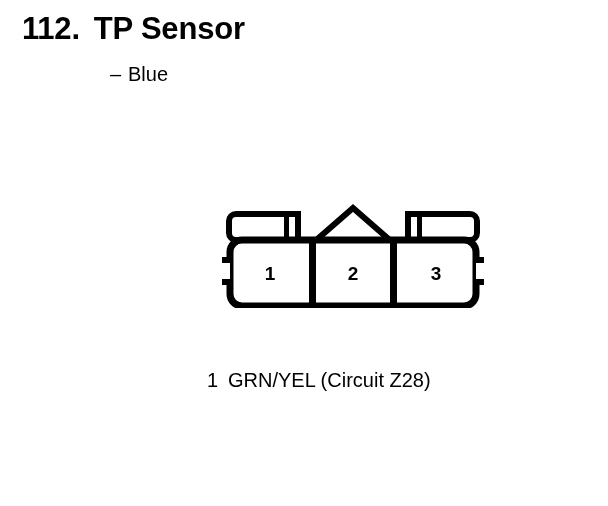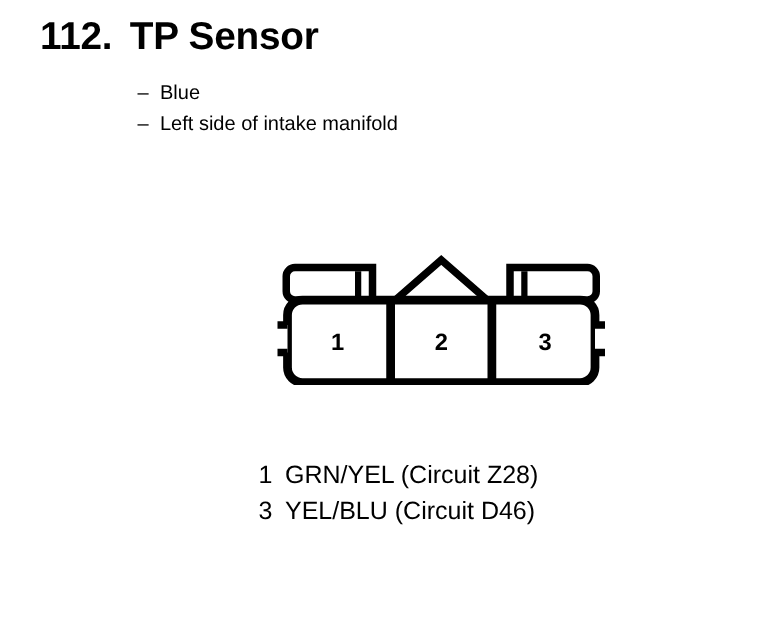--- a/index.html
+++ b/index.html
@@ -19,30 +19,29 @@
   
   #heading {
     position: absolute;
     left: 22px;
     top: 10px;
     font-size: 31px;
     font-weight: bold;
     line-height: 38px;
     white-space: nowrap;
     letter-spacing: -0.2px;
-    margin-left: 10px;
   }
   #heading .num { margin-right: 14px; }
 
   
   #bullets {
     position: absolute;
     left: 110px;
     top: 62px;
-    font-size: 16px;
+    font-size: 20px;
     line-height: 25px;
   }
   .bullet-row {
     white-space: nowrap;
     display: block;
   }
   .bullet-dash {
     display: inline-block;
     width: 18px;
   }
@@ -91,23 +90,20 @@
 <body>
 
 <div id="heading">
   <span class="num">112.</span><span class="ttl">TP Sensor</span>
 </div>
 
 <div id="bullets">
   <span class="bullet-row">
     <span class="bullet-dash">–</span><span>Blue</span>
   </span>
-  <span class="bullet-row">
-    <span class="bullet-dash">–</span><span>Left side of intake manifold</span>
-  </span>
 </div>
 
 <div id="connector">
   <svg width="262" height="112" viewBox="0 0 262 112" xmlns="http://www.w3.org/2000/svg">
 
     <path d="M 14 18 h 62 v 26 h -62 a 7 7 0 0 1 -7 -7 v -12 a 7 7 0 0 1 7 -7 z" fill="none" stroke="#000" stroke-width="6"></path>
 
     <rect x="62" y="21" width="5" height="20" fill="#000"></rect>
 
     <path d="M 248 18 h -62 v 26 h 62 a 7 7 0 0 0 7 -7 v -12 a 7 7 0 0 0 -7 -7 z" fill="none" stroke="#000" stroke-width="6"></path>
@@ -128,16 +124,13 @@
     <text class="cav-num" x="48" y="84">1</text>
     <text class="cav-num" x="131" y="84">2</text>
     <text class="cav-num" x="214" y="84">3</text>
   </svg>
 </div>
 
 <div id="legend">
   <span class="legend-row">
     <span class="legend-num">1</span><span class="legend-text">GRN/YEL (Circuit Z28)</span>
   </span>
-  <span class="legend-row">
-    <span class="legend-num">3</span><span class="legend-text">YEL/BLU (Circuit D46)</span>
-  </span>
 </div>
 
 </body></html>

